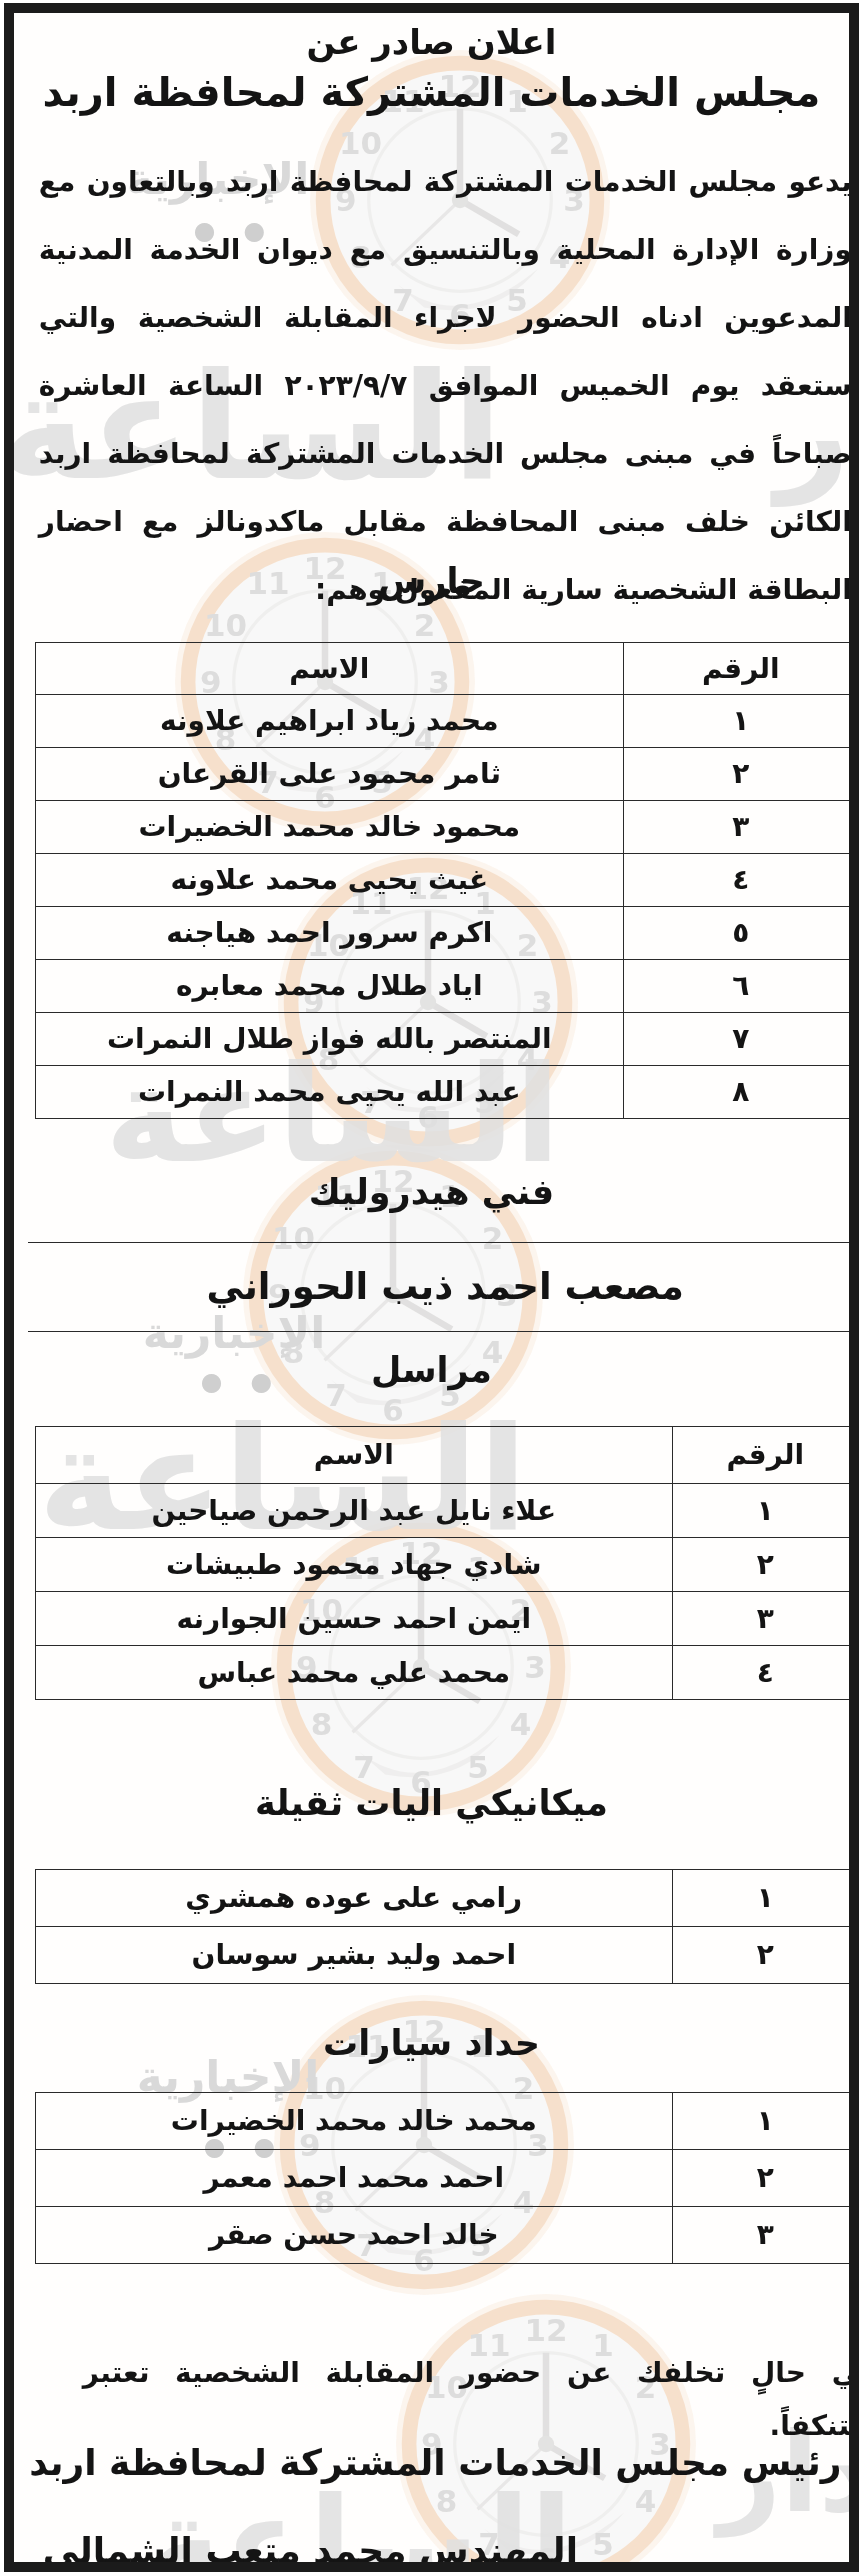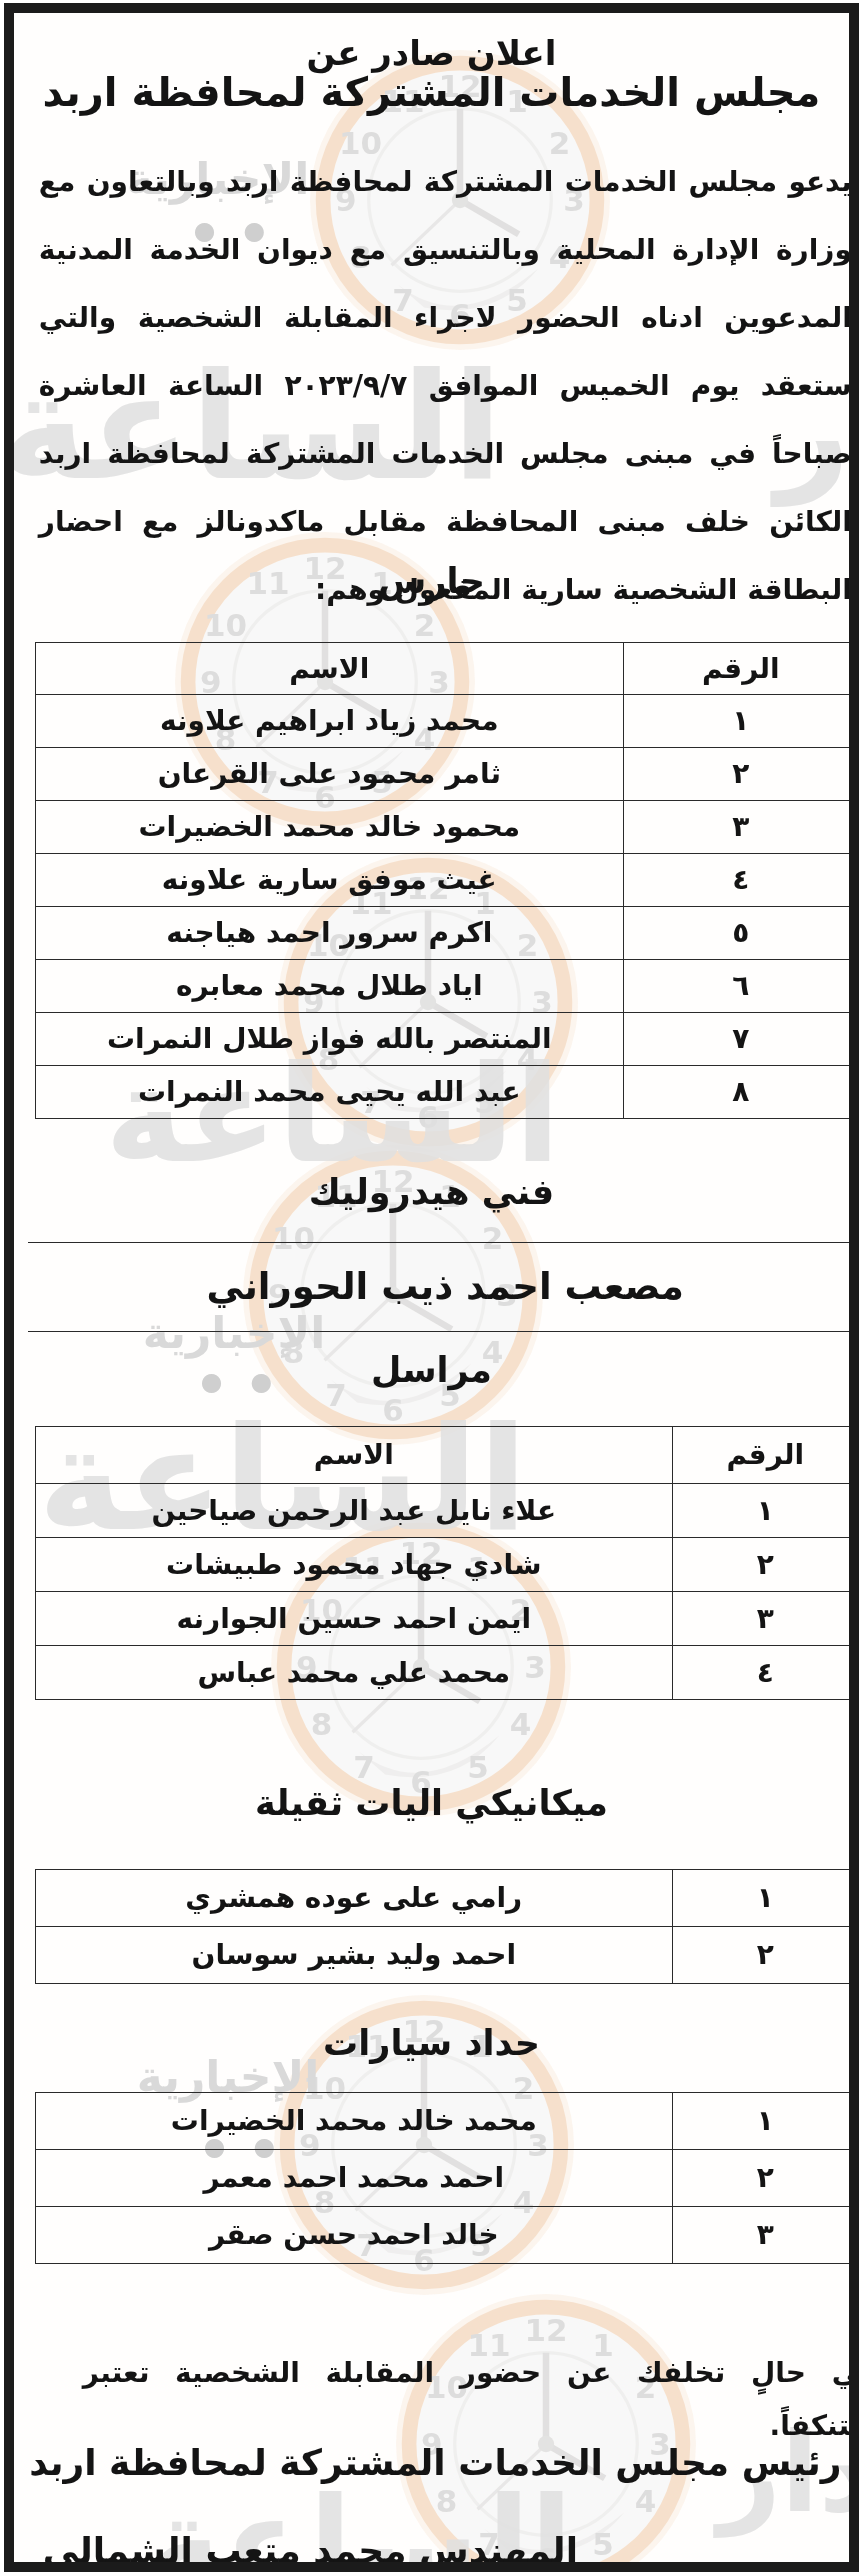--- a/index.html
+++ b/index.html
@@ -13,21 +13,21 @@
   }
   
   .wm-layer{position:absolute;inset:0;z-index:0;pointer-events:none;}
   .wm-clock{position:absolute;width:326px;height:326px;opacity:.55;}
   .wm-text{position:absolute;font-weight:bold;color:#d9d9d9;line-height:1;white-space:nowrap;}
   .wm-big{color:#e0e0e0;opacity:.85;}
   .wm-dots{color:#cfcfcf;letter-spacing:9.6px;}
   
   .layer{position:absolute;inset:0;z-index:2;direction:rtl;}
   .center{width:100%;text-align:center;position:absolute;font-weight:bold;}
-  .doc-title{top:20px;font-size:34px;}
+  .doc-title{top:9px;font-size:34px;}
   .doc-subtitle{top:56px;font-size:40px;}
   .para{
     position:absolute;left:25px;width:813px;font-weight:bold;font-size:28px;
     line-height:68px;text-align:justify;direction:rtl;
   }
   .intro{top:107px;}
   .closing{top:2305px;line-height:53px;margin-left:44px;}
   .sec-heading{font-size:35px;}
   .h-guard{top:548px;}
   .h-hydraulic{top:1159px;}
@@ -166,21 +166,21 @@
         <tr>
             <td>٢</td>
             <td>ثامر محمود على القرعان</td>
           </tr>
         <tr>
             <td>٣</td>
             <td>محمود خالد محمد الخضيرات</td>
           </tr>
         <tr>
             <td>٤</td>
-            <td>غيث موفق سارية علاونه</td>
+            <td>غيث يحيى محمد علاونه</td>
           </tr>
         <tr>
             <td>٥</td>
             <td>اكرم سرور احمد هياجنه</td>
           </tr>
         <tr>
             <td>٦</td>
             <td>اياد طلال محمد معابره</td>
           </tr>
         <tr>

